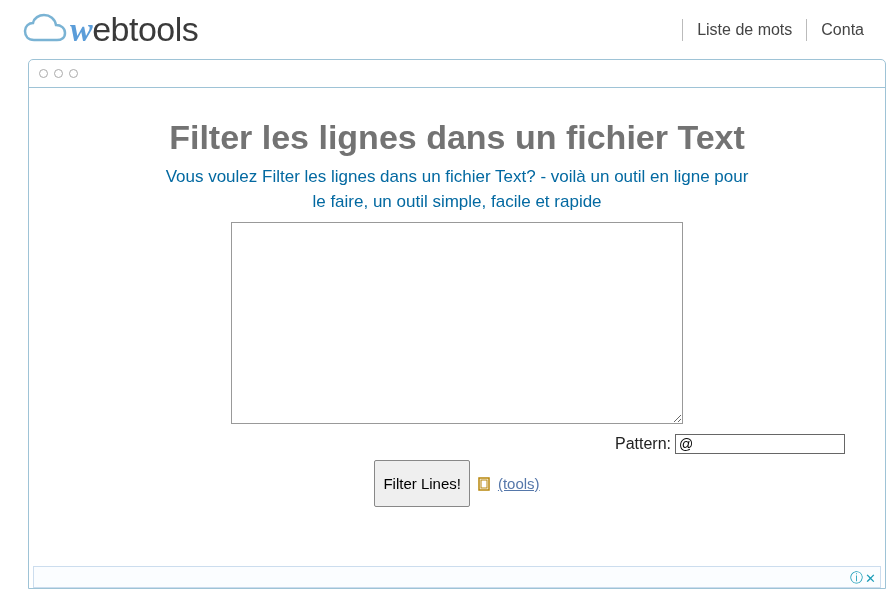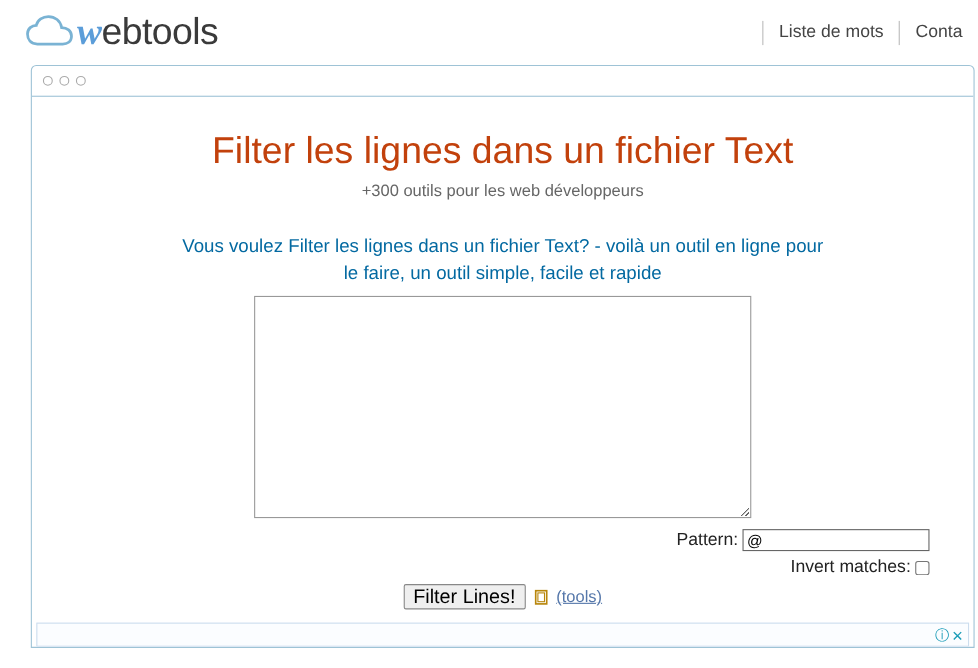--- a/index.html
+++ b/index.html
@@ -1,45 +1,45 @@
 <!DOCTYPE html>
 <html><head>
 <meta charset="utf-8">
 <style>
 * { box-sizing: border-box; margin: 0; padding: 0; }
 body { font-family: Arial, Helvetica, sans-serif; background: #fff; color: #333; width: 889px; height: 607px; overflow: hidden; }
 
-.topbar { display: flex; align-items: center; justify-content: space-between; padding: 10px 0 10px 22px; }
+.topbar { display: flex; align-items: center; justify-content: space-between; padding: 10px 11px 10px 22px; }
 .logo { display: flex; align-items: center; }
 .logo-cloud { width: 46px; height: 36px; margin-right: 2px; }
 .logo-text { font-size: 34px; font-weight: 400; color: #3a3a3a; letter-spacing: -0.5px; }
 .logo-text .w { color: #5b9dd9; font-family: Georgia, serif; font-style: italic; font-weight: 600; }
 .logo-text .tools { font-weight: 300; }
 
 .nav { display: flex; align-items: center; gap: 0; font-size: 16px; color: #444; }
 .nav-item { padding: 2px 14px; cursor: pointer; }
 .nav-sep { width: 1px; height: 22px; background: #bbb; }
 
 .window { margin: 0 0 0 28px; border: 1px solid #9ec3d6; border-radius: 5px 5px 0 0; width: 858px; height: 530px; background: #fff; overflow: hidden; position: relative; }
 .titlebar { height: 28px; border-bottom: 1px solid #9ec3d6; display: flex; align-items: center; padding-left: 10px; gap: 6px; }
 .dot { width: 9px; height: 9px; border: 1px solid #aaa; border-radius: 50%; background: #fff; }
 
 .content { padding: 30px 40px 0; text-align: center; }
-h1 { font-size: 34px; font-weight: 400; color: #c2410c; margin-bottom: 8px; }
+h1 { font-size: 34px; font-weight: 700; color: #737373; margin-bottom: 8px; }
 .subtitle { font-size: 15px; color: #666; margin-bottom: 30px; }
 .desc { font-size: 17px; color: #0369a1; line-height: 1.45; margin: 0 auto 8px; max-width: 600px; }
 
 textarea { width: 452px; height: 202px; border: 1px solid #999; resize: both; font-family: monospace; font-size: 13px; padding: 4px; display: block; margin: 0 auto 10px; }
 
 .row { display: flex; align-items: center; justify-content: flex-end; gap: 4px; margin-bottom: 6px; font-size: 16px; }
 .row label { color: #222; }
 .row input[type=text] { width: 170px; font-size: 14px; padding: 1px 3px; border: 1px solid #666; }
 
 .btnrow { display: flex; align-items: center; justify-content: center; gap: 6px; }
-.btn { font-size: 18px; padding: 0 8px; background: #efefef; border: 1px solid #888; border-radius: 2px; cursor: pointer; }
+.btn { font-size: 15px; padding: 14px 8px; background: #efefef; border: 1px solid #888; border-radius: 2px; cursor: pointer; }
 .icon-copy { width: 16px; height: 16px; cursor: pointer; }
 .undo { color: #5577aa; text-decoration: underline; font-size: 15px; cursor: pointer; }
 
 .adbar { position: absolute; left: 4px; right: 4px; bottom: 0; height: 22px; border: 1px solid #cde; background: #fbfdff; }
 .adctrl { position: absolute; right: 4px; top: 2px; color: #1a9cb7; font-size: 13px; display: flex; gap: 2px; align-items: center; }
 .adctrl span { cursor: pointer; }
 </style>
 </head>
 <body>
 
@@ -60,34 +60,29 @@
 
 <div class="window">
   <div class="titlebar">
     <div class="dot"></div>
     <div class="dot"></div>
     <div class="dot"></div>
   </div>
 
   <div class="content">
     <h1>Filter les lignes dans un fichier Text</h1>
-    <div class="subtitle">+300 outils pour les web développeurs</div>
     <div class="desc">Vous voulez Filter les lignes dans un fichier Text? - voilà un outil en ligne pour le faire, un outil simple, facile et rapide</div>
 
     <textarea style=""></textarea>
 
     <div class="row">
       <label>Pattern:</label>
       <input type="text" value="@" style="">
     </div>
 
-    <div class="row">
-      <label>Invert matches:</label>
-      <input type="checkbox" style="">
-    </div>
 
     <div class="btnrow">
       <button class="btn">Filter Lines!</button>
       <svg class="icon-copy" viewBox="0 0 16 16">
         <rect x="3" y="2" width="10" height="12" fill="none" stroke="#b8860b" stroke-width="1.5"></rect>
         <rect x="5" y="4" width="6" height="8" fill="#fff" stroke="#b8860b" stroke-width="1"></rect>
       </svg>
       <a class="undo">(tools)</a>
     </div>
   </div>

